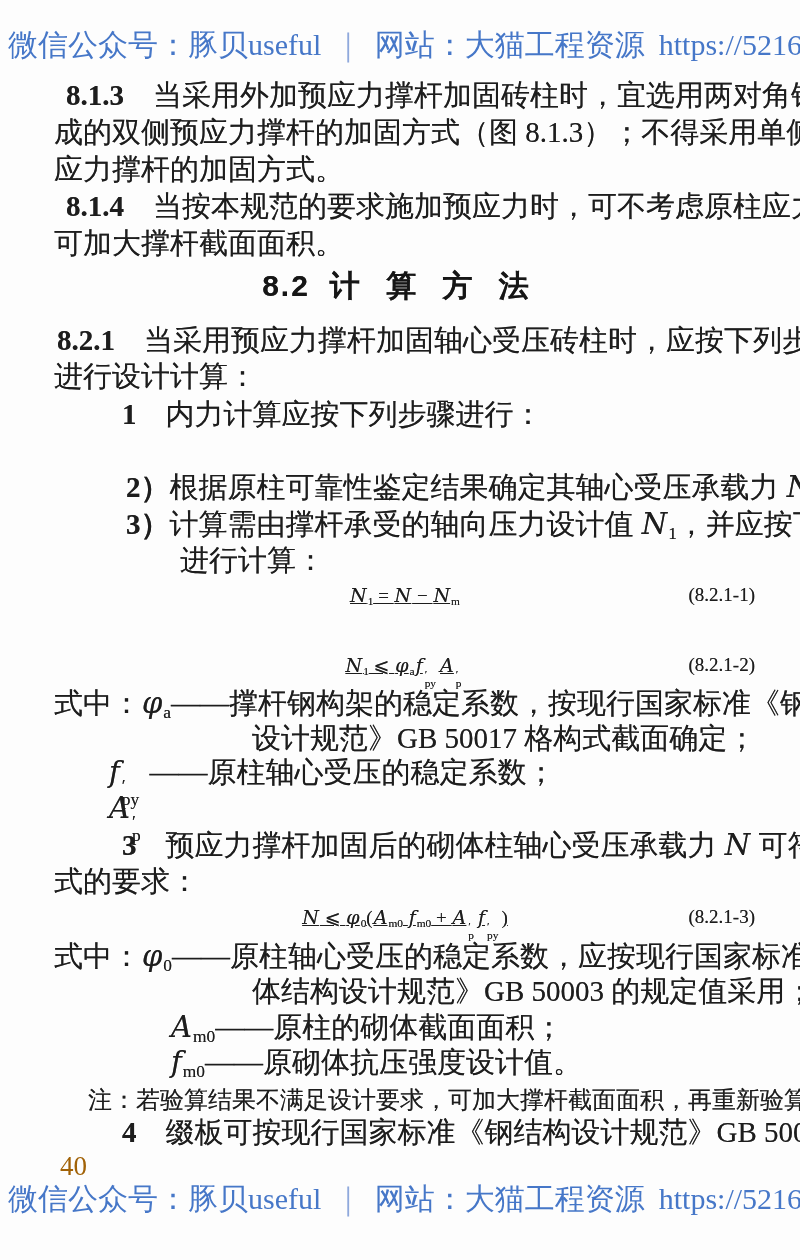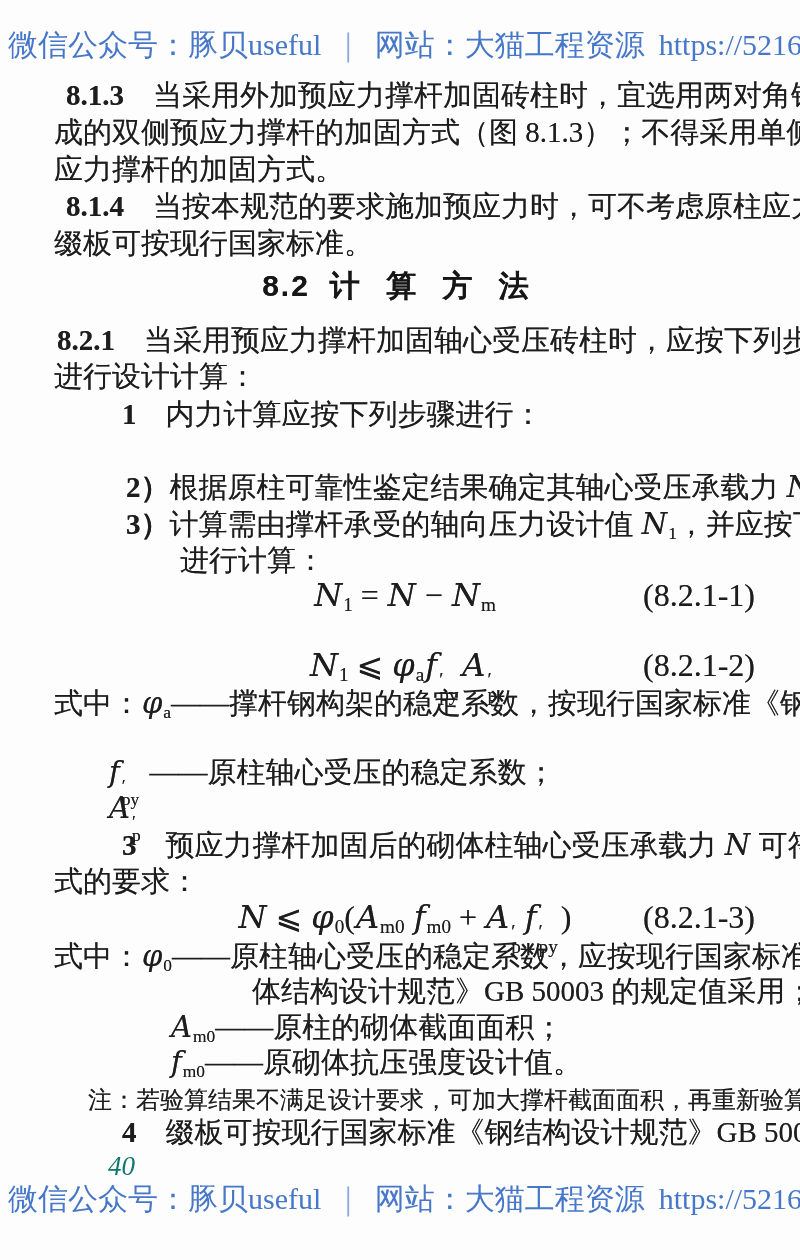--- a/index.html
+++ b/index.html
@@ -18,22 +18,22 @@
   .note{font-size:24px;line-height:29px;text-shadow:0 0 0.4px rgba(20,20,20,0.6);}
   
   .seg-r{}
   .seg-b{font-weight:bold;}
   .seg-i{font-style:italic;font-family:"DejaVu Serif",serif;padding:0 1px;}
   .seg-sub{font-size:0.6em;vertical-align:-0.28em;letter-spacing:0;}
   .ss{display:inline-flex;flex-direction:column;align-items:flex-start;
       line-height:0.8;vertical-align:-0.52em;font-size:0.6em;margin:0 3px 0 1px;}
   .ssup,.ssub{font-style:normal;}
   
-  .frow{position:absolute;left:54px;width:701px;font-size:32px;line-height:34px;
-        text-shadow:0 0 0.6px rgba(20,20,20,0.65);}
+  .frow{position:absolute;left:54px;width:701px;font-size:19px;line-height:34px;
+        text-shadow:0 0 0.6px rgba(20,20,20,0.65);text-decoration:underline;}
   .fx{display:block;text-align:center;}
   .eq-num{position:absolute;right:0;top:0;font-style:normal;}
   
   .heading{
     position:absolute;top:266px;left:0;width:100%;text-align:center;
     font-family:"Liberation Sans","DejaVu Sans",sans-serif;
     font-weight:bold;font-size:30px;color:#161616;
     text-shadow:0 0 0.6px rgba(20,20,20,0.7);
   }
   .heading .h-num{letter-spacing:2px;}
@@ -42,38 +42,38 @@
   .wm{
     position:absolute;left:8px;white-space:nowrap;
     font-size:30px;line-height:34px;color:#4677c8;
     font-family:"Liberation Serif","DejaVu Serif",serif;
   }
   .wm-sep{color:#8fa9dc;margin:0 12px;font-weight:300;}
   .wm-url{margin-left:14px;}
   
   .pageno{
     position:absolute;left:60px;top:1151px;font-size:27px;
-    font-style:italic;color:#0f766e;margin-left:48px;
+    color:#a16207;
   }
 </style>
 </head>
 <body>
 
 <div class="page">
 
   <div class="wm" style="top:28px">
     <span>微信公众号：豚贝useful</span><span class="wm-sep">｜</span><span>网站：大猫工程资源</span><span class="wm-url">https://521686.xyz/</span>
   </div>
 
   <div class="ln just" style="top:78px;left:66px;width:689px"><span class="seg-b">8.1.3</span><span class="seg-r">　当采用外加预应力撑杆加固砖柱时，宜选用两对角钢组</span></div>
   <div class="ln just" style="top:115px;left:54px;width:701px"><span class="seg-r">成的双侧预应力撑杆的加固方式（图 8.1.3）；不得采用单侧预</span></div>
   <div class="ln" style="top:152px;left:54px"><span class="seg-r">应力撑杆的加固方式。</span></div>
 
   <div class="ln just" style="top:189px;left:66px;width:689px"><span class="seg-b">8.1.4</span><span class="seg-r">　当按本规范的要求施加预应力时，可不考虑原柱应力水</span></div>
-  <div class="ln" style="top:226px;left:54px"><span class="seg-r">缀板可按现行国家标准。</span></div>
+  <div class="ln" style="top:226px;left:54px"><span class="seg-r">可加大撑杆截面面积。</span></div>
 
   <div class="heading">
     <span class="h-num">8.2</span><span class="h-title">计 算 方 法</span>
   </div>
 
   <div class="ln just" style="top:323px;left:57px;width:698px"><span class="seg-b">8.2.1</span><span class="seg-r">　当采用预应力撑杆加固轴心受压砖柱时，应按下列步骤</span></div>
   <div class="ln" style="top:359px;left:54px"><span class="seg-r">进行设计计算：</span></div>
 
   <div class="ln" style="top:397px;left:122px"><span class="seg-b">1</span><span class="seg-r">　内力计算应按下列步骤进行：</span></div>
   <div class="ln just" style="top:470px;left:126px;width:629px"><span class="seg-b">2）</span><span class="seg-r">根据原柱可靠性鉴定结果确定其轴心受压承载力 </span><span class="seg-i">N</span></div>
@@ -91,20 +91,21 @@
           <span class="ssup">′</span>
           <span class="ssub">py</span>
         </span><span class="seg-i">A</span><span class="ss">
           <span class="ssup">′</span>
           <span class="ssub">p</span>
         </span></span>
     <span class="eq-num">(8.2.1-2)</span>
   </div>
 
   <div class="ln just" style="top:686px;left:54px;width:701px"><span class="seg-r">式中：</span><span class="seg-i">φ</span><span class="seg-sub">a</span><span class="seg-r">——撑杆钢构架的稳定系数，按现行国家标准《钢结构</span></div>
+  <div class="ln" style="top:721px;left:252px"><span class="seg-r">设计规范》GB 50017 格构式截面确定；</span></div>
   <div class="ln" style="top:755px;left:108px"><span class="seg-i">f</span><span class="ss">
         <span class="ssup">′</span>
         <span class="ssub">py</span>
       </span><span class="seg-r"> ——原柱轴心受压的稳定系数；</span></div>
   <div class="ln" style="top:791px;left:108px"><span class="seg-i">A</span><span class="ss">
         <span class="ssup">′</span>
         <span class="ssub">p</span>
       </span></div>
 
   <div class="ln just" style="top:828px;left:122px;width:633px"><span class="seg-b">3</span><span class="seg-r">　预应力撑杆加固后的砌体柱轴心受压承载力 </span><span class="seg-i">N</span><span class="seg-r"> 可符合下</span></div>

